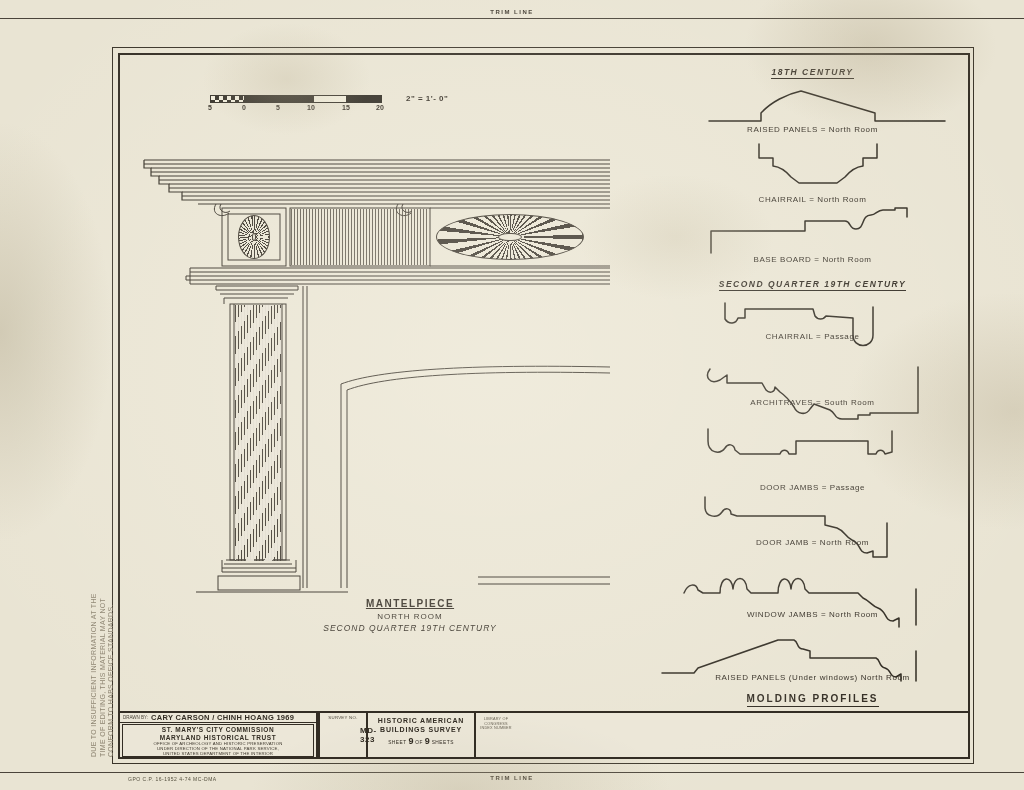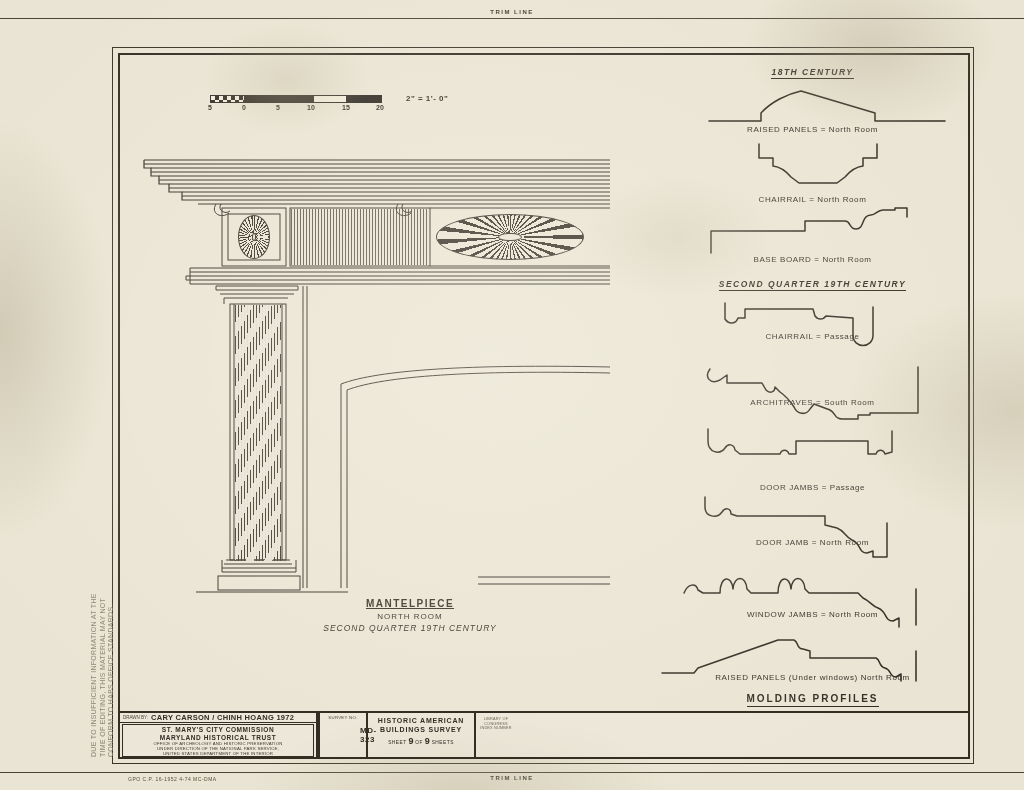--- a/index.html
+++ b/index.html
@@ -251,21 +251,21 @@
   </svg>
   <div class="p-label" style="top:618px">RAISED PANELS (Under windows) North Room</div>
 
   <div class="p-title"><span class="u">MOLDING PROFILES</span></div>
 </div>
 
 <div class="titleblock">
   <div class="tb-a">
     <div class="drawn">
       <span class="lbl">DRAWN BY:</span>
-      <span class="val">CARY CARSON / CHINH HOANG 1972</span>
+      <span class="val">CARY CARSON / CHINH HOANG 1969</span>
     </div>
     <div class="agency">
       <div class="big">ST. MARY'S CITY COMMISSION</div>
       <div class="big">MARYLAND HISTORICAL TRUST</div>
       <div class="sml">OFFICE OF ARCHEOLOGY AND HISTORIC PRESERVATION</div>
       <div class="sml">UNDER DIRECTION OF THE NATIONAL PARK SERVICE,</div>
       <div class="sml">UNITED STATES DEPARTMENT OF THE INTERIOR</div>
     </div>
   </div>
   <div class="tb-c">

